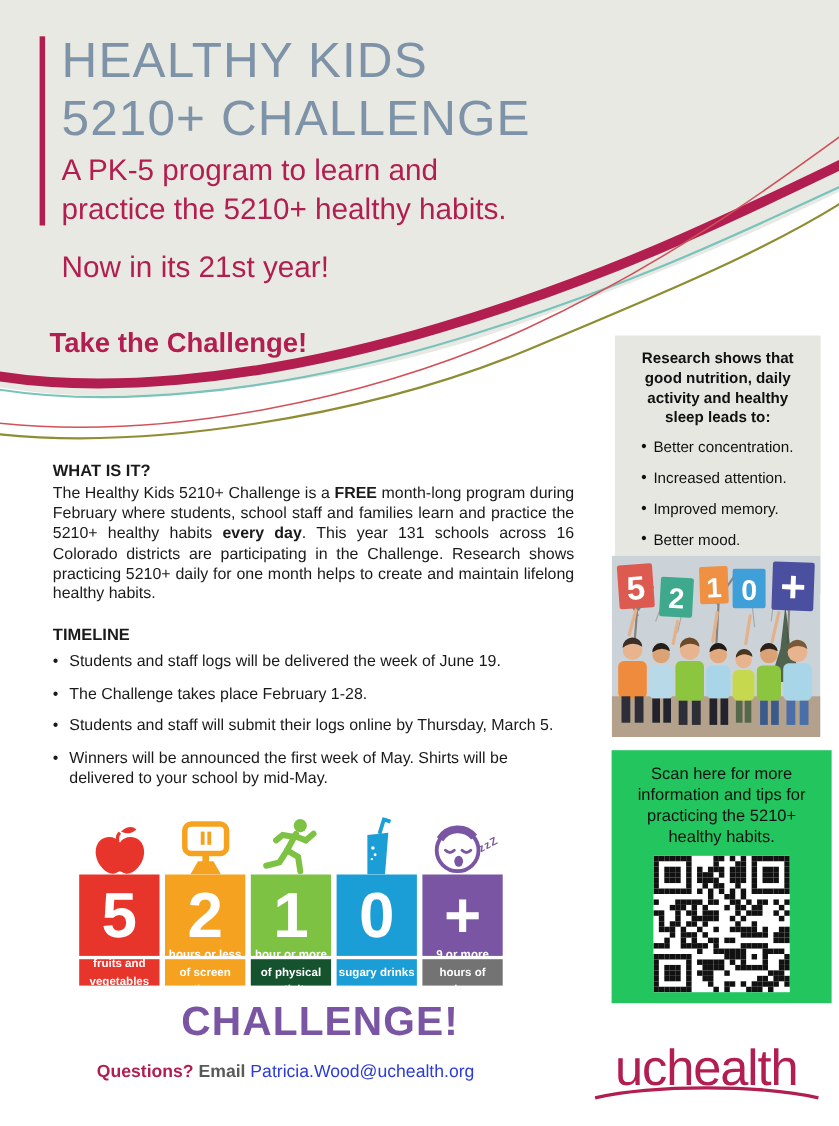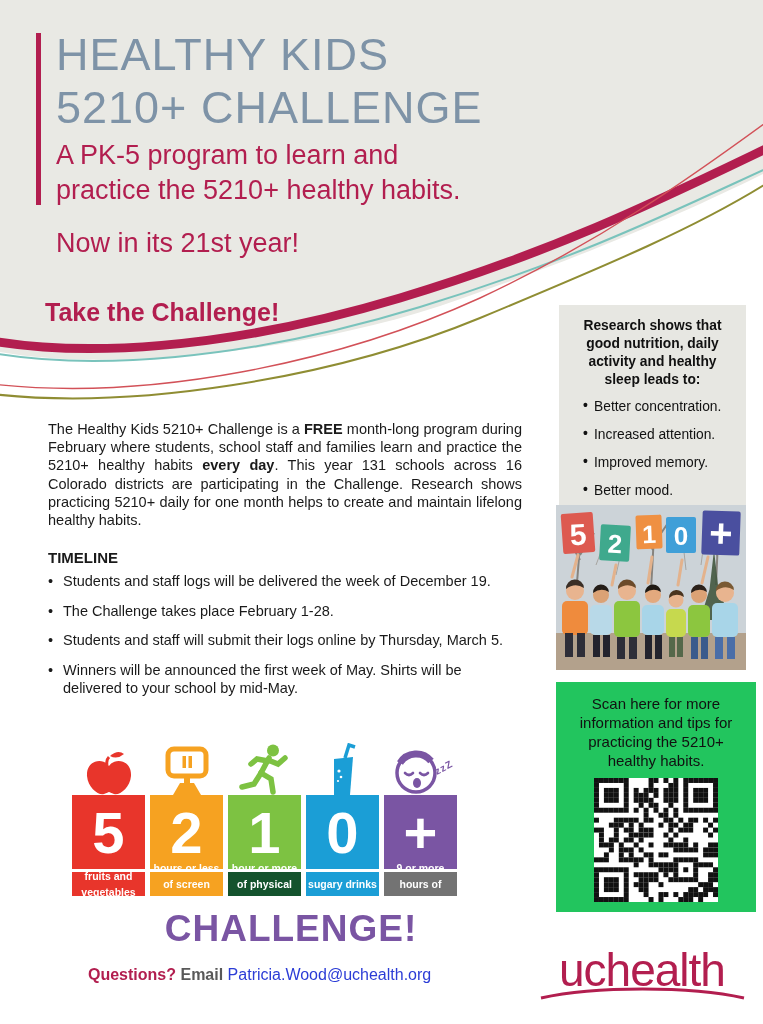--- a/index.html
+++ b/index.html
@@ -76,25 +76,26 @@
   <div>5210+ CHALLENGE</div>
 </div>
 <div class="subtitle">
   <div>A PK-5 program to learn and</div>
   <div>practice the 5210+ healthy habits.</div>
 </div>
 <div class="year-note">Now in its 21st year!</div>
 <div class="cta">Take the Challenge!</div>
 
 <div class="main-col">
+  <div class="h-small">WHAT IS IT?</div>
   <p class="body-p"><span>The Healthy Kids 5210+ Challenge is a </span><b>FREE</b><span> month-long program during February where students, school staff and families learn and practice the 5210+ healthy habits </span><b>every day</b><span>. This year 131 schools across 16 Colorado districts are participating in the Challenge. Research shows practicing 5210+ daily for one month helps to create and maintain lifelong healthy habits.</span></p>
 
   <div class="h-small">TIMELINE</div>
   <ul class="timeline-list">
-    <li>Students and staff logs will be delivered the week of December 19.</li>
+    <li>Students and staff logs will be delivered the week of June 19.</li>
     <li>The Challenge takes place February 1-28.</li>
     <li>Students and staff will submit their logs online by Thursday, March 5.</li>
     <li style="width:430px">Winners will be announced the first week of May. Shirts will be delivered to your school by mid-May.</li>
   </ul>
 </div>
 
 <div class="graphic">
   <div class="blocks">
 
     <div class="block-col">

